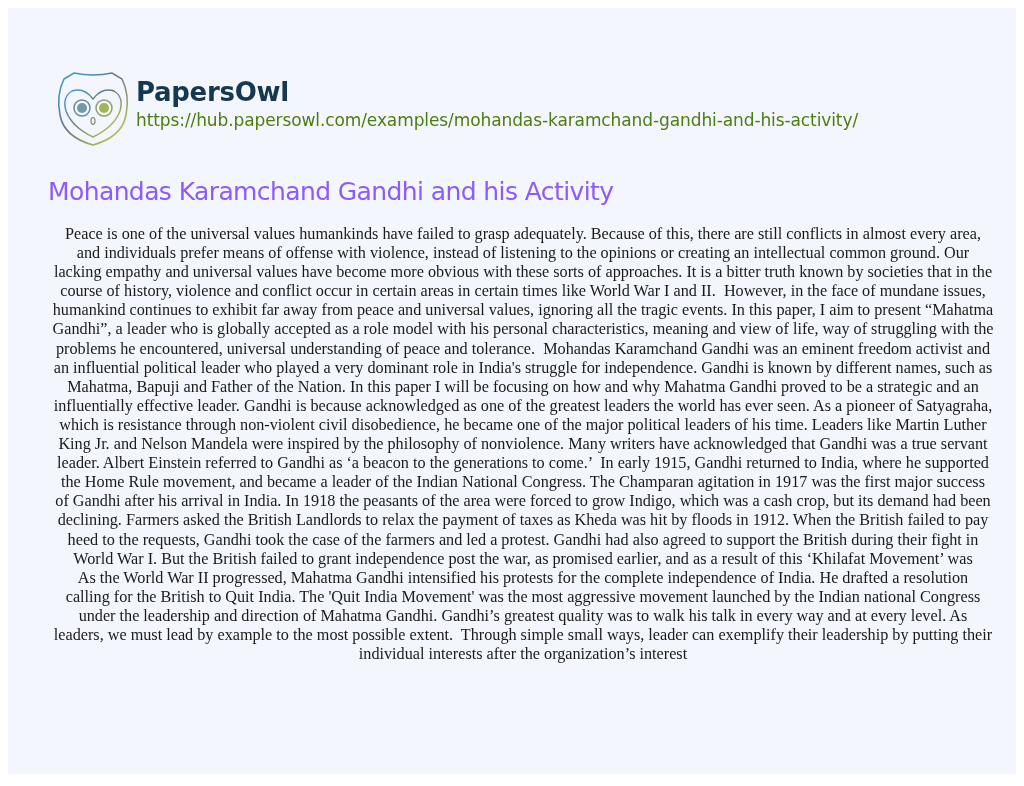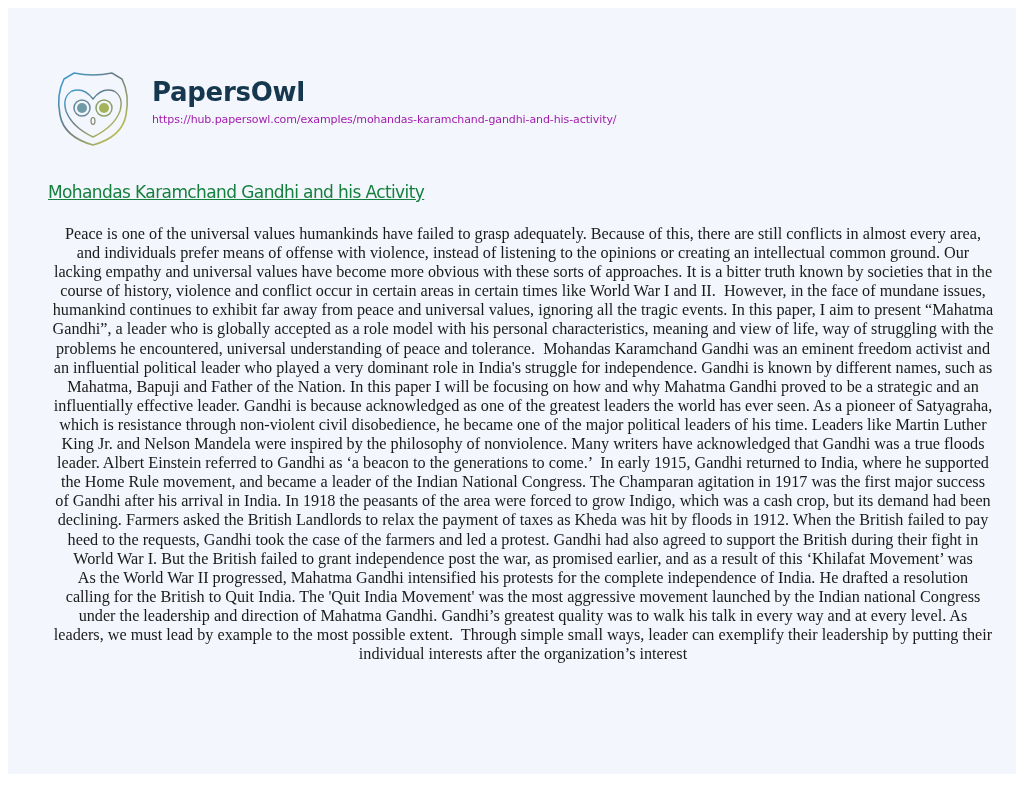--- a/index.html
+++ b/index.html
@@ -24,51 +24,50 @@
     top: 57px;
     height: 100px;
     display: flex;
     align-items: flex-start;
   }
   .logo {
     width: 86px;
     height: 86px;
   }
   .brand {
-    margin-left: 16px;
+    margin-left: 0;
     margin-top: 10px;
   }
   .brand-name {
     font-family: "DejaVu Sans", sans-serif;
     font-weight: bold;
     font-size: 26px;
     color: #16384f;
     letter-spacing: -0.3px;
     line-height: 34px;
   }
   .brand-url {
     font-family: "DejaVu Sans", sans-serif;
-    font-size: 11px;
-    color: #a21caf;
+    font-size: 17px;
+    color: #4d7c0f;
     margin-top: 2px;
     line-height: 18px;
     letter-spacing: -0.1px;
   }
   .title {
     position: absolute;
     left: 40px;
     top: 164px;
     font-family: "DejaVu Sans", sans-serif;
-    font-size: 17px;
-    color: #15803d;
+    font-size: 25px;
+    color: #8b5cf6;
     font-weight: normal;
     margin: 0;
     letter-spacing: -0.6px;
     line-height: 40px;
-    text-decoration: underline;
   }
   .body-text {
     position: absolute;
     left: 40px;
     top: 217px;
     width: 950px;
     font-family: Liberation Serif, serif;
     font-size: 16.2px;
     line-height: 19.1px;
     color: #1a1a1a;
@@ -119,21 +118,21 @@
     <span class="ln">and individuals prefer means of offense with violence, instead of listening to the opinions or creating an intellectual common ground. Our</span>
     <span class="ln">lacking empathy and universal values have become more obvious with these sorts of approaches. It is a bitter truth known by societies that in the</span>
     <span class="ln">course of history, violence and conflict occur in certain areas in certain times like World War I and II.  However, in the face of mundane issues,</span>
     <span class="ln">humankind continues to exhibit far away from peace and universal values, ignoring all the tragic events. In this paper, I aim to present “Mahatma</span>
     <span class="ln">Gandhi”, a leader who is globally accepted as a role model with his personal characteristics, meaning and view of life, way of struggling with the</span>
     <span class="ln">problems he encountered, universal understanding of peace and tolerance.  Mohandas Karamchand Gandhi was an eminent freedom activist and</span>
     <span class="ln">an influential political leader who played a very dominant role in India's struggle for independence. Gandhi is known by different names, such as</span>
     <span class="ln">Mahatma, Bapuji and Father of the Nation. In this paper I will be focusing on how and why Mahatma Gandhi proved to be a strategic and an</span>
     <span class="ln">influentially effective leader. Gandhi is because acknowledged as one of the greatest leaders the world has ever seen. As a pioneer of Satyagraha,</span>
     <span class="ln">which is resistance through non-violent civil disobedience, he became one of the major political leaders of his time. Leaders like Martin Luther</span>
-    <span class="ln">King Jr. and Nelson Mandela were inspired by the philosophy of nonviolence. Many writers have acknowledged that Gandhi was a true floods</span>
+    <span class="ln">King Jr. and Nelson Mandela were inspired by the philosophy of nonviolence. Many writers have acknowledged that Gandhi was a true servant</span>
     <span class="ln">leader. Albert Einstein referred to Gandhi as ‘a beacon to the generations to come.’  In early 1915, Gandhi returned to India, where he supported</span>
     <span class="ln">the Home Rule movement, and became a leader of the Indian National Congress. The Champaran agitation in 1917 was the first major success</span>
     <span class="ln">of Gandhi after his arrival in India. In 1918 the peasants of the area were forced to grow Indigo, which was a cash crop, but its demand had been</span>
     <span class="ln">declining. Farmers asked the British Landlords to relax the payment of taxes as Kheda was hit by floods in 1912. When the British failed to pay</span>
     <span class="ln">heed to the requests, Gandhi took the case of the farmers and led a protest. Gandhi had also agreed to support the British during their fight in</span>
     <span class="ln">World War I. But the British failed to grant independence post the war, as promised earlier, and as a result of this ‘Khilafat Movement’ was</span>
     <span class="ln">As the World War II progressed, Mahatma Gandhi intensified his protests for the complete independence of India. He drafted a resolution</span>
     <span class="ln">calling for the British to Quit India. The 'Quit India Movement' was the most aggressive movement launched by the Indian national Congress</span>
     <span class="ln">under the leadership and direction of Mahatma Gandhi. Gandhi’s greatest quality was to walk his talk in every way and at every level. As</span>
     <span class="ln">leaders, we must lead by example to the most possible extent.  Through simple small ways, leader can exemplify their leadership by putting their</span>

